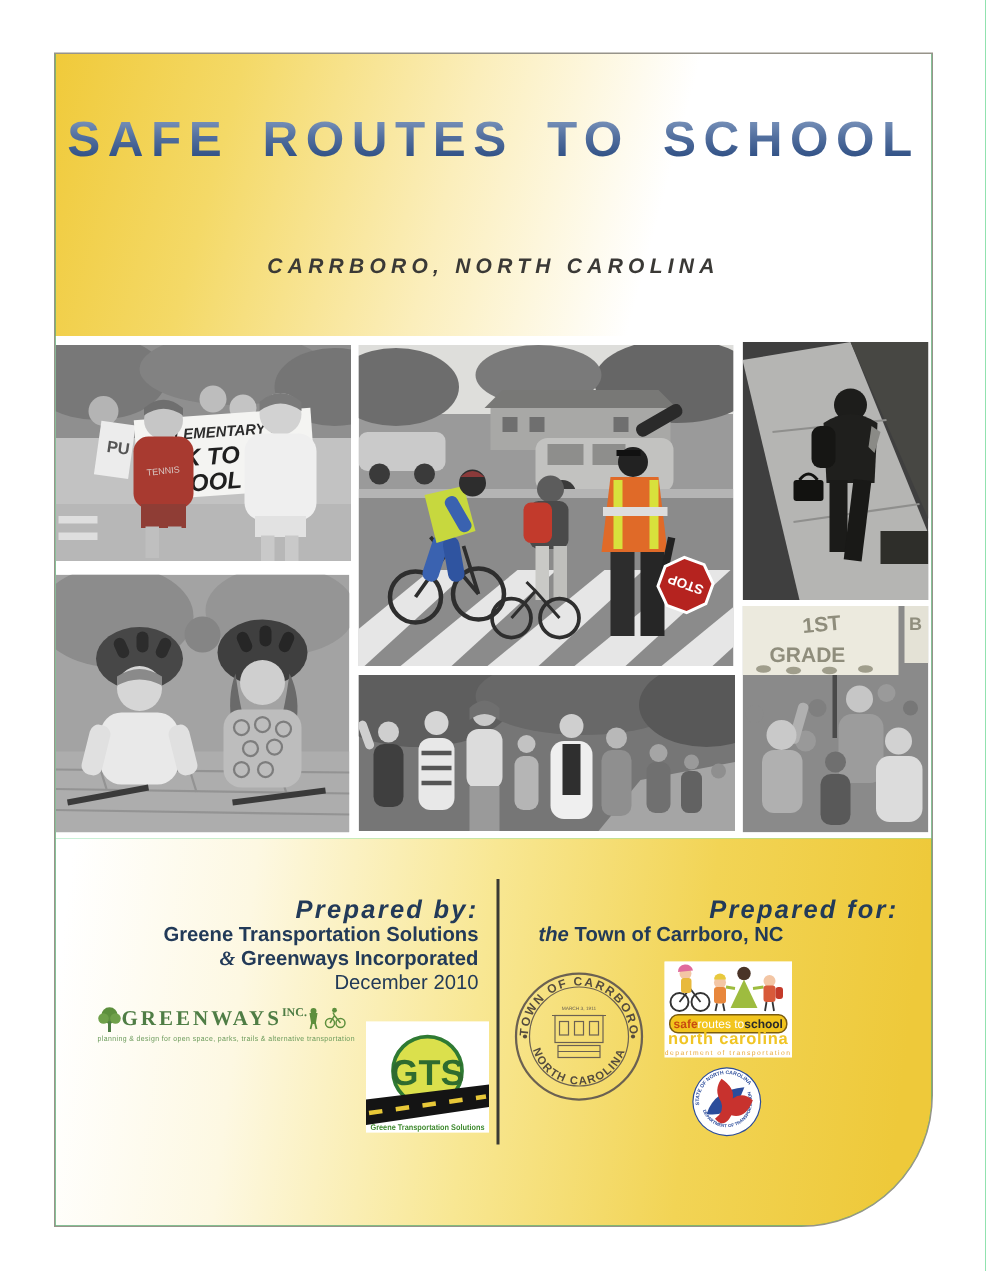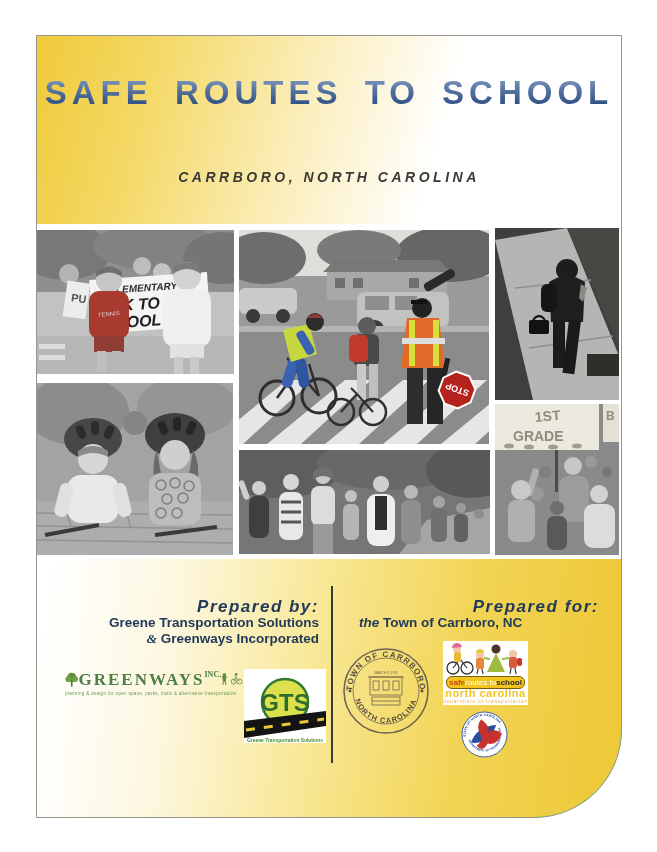--- a/index.html
+++ b/index.html
@@ -53,25 +53,25 @@
   .pf-block{position:absolute;left:310px;top:40px;width:240px;text-align:left;color:#223a58;margin-left:12px;}
   .prep-label{font-size:17px;font-style:italic;font-weight:bold;letter-spacing:1.5px;line-height:16px;text-align:right;}
   .prep-line{font-size:13.5px;font-weight:bold;line-height:16px;}
   .prep-line-reg{font-size:13.5px;font-weight:normal;line-height:16px;}
   .amp{font-family:"Liberation Serif", serif;font-style:italic;font-weight:bold;}
   .the{font-style:italic;font-weight:bold;}
   .divider{position:absolute;left:294px;top:27px;width:1.5px;height:177px;background:#3a3a34;}
   
   .gw-logo{position:absolute;left:28px;top:112px;width:178px;height:36px;}
   .gw-row{display:flex;align-items:flex-start;}
-  .gw-name{font-family:"Liberation Serif", serif;font-size:17px;letter-spacing:2px;color:#4f7d45;font-weight:bold;line-height:18px;}
+  .gw-name{font-family:"Liberation Serif", serif;font-size:14px;letter-spacing:2px;color:#4f7d45;font-weight:bold;line-height:18px;}
   .gw-sup{font-family:"Liberation Serif", serif;font-size:8px;color:#4f7d45;font-weight:bold;vertical-align:super;line-height:8px;}
   .gw-tagline{font-size:5px;color:#6a9a5a;white-space:nowrap;transform:scaleX(0.92);transform-origin:left;margin-top:1px;letter-spacing:0.3px;}
   
-  .gts-logo{position:absolute;left:207px;top:110px;width:82px;height:74px;background:#ffffff;}
+  .gts-logo{position:absolute;left:207px;top:122px;width:82px;height:74px;background:#ffffff;}
   
   .seal{position:absolute;left:305px;top:88px;width:88px;height:88px;}
   
   .srts-logo{position:absolute;left:406px;top:82px;width:85px;height:64px;background:#ffffff;}
   .srts-fig{position:absolute;left:0;top:0;width:85px;height:34px;}
   .srts-pill{
     position:absolute;left:3px;top:35px;width:77px;height:11px;background:#f2c51e;
     border:1px solid #7a5c10;border-radius:6px;text-align:center;line-height:11px;font-size:8px;white-space:nowrap;
   }
   .srts-safe{color:#c84a10;font-weight:bold;}
@@ -350,20 +350,21 @@
         </svg>
       </div>
     </section>
 
     <footer class="footer">
 
       <div class="pb-block">
         <div class="prep-label">Prepared by:</div>
         <div class="prep-line">Greene Transportation Solutions</div>
         <div class="prep-line"><span class="amp">&amp;</span> <span>Greenways Incorporated</span></div>
+        <div class="prep-line-reg">December 2010</div>
       </div>
 
       <div class="divider"></div>
 
       <div class="pf-block">
         <div class="prep-label">Prepared for:</div>
         <div class="prep-line"><span class="the">the</span> <span>Town of Carrboro, NC</span></div>
       </div>
 
       <div class="gw-logo">

